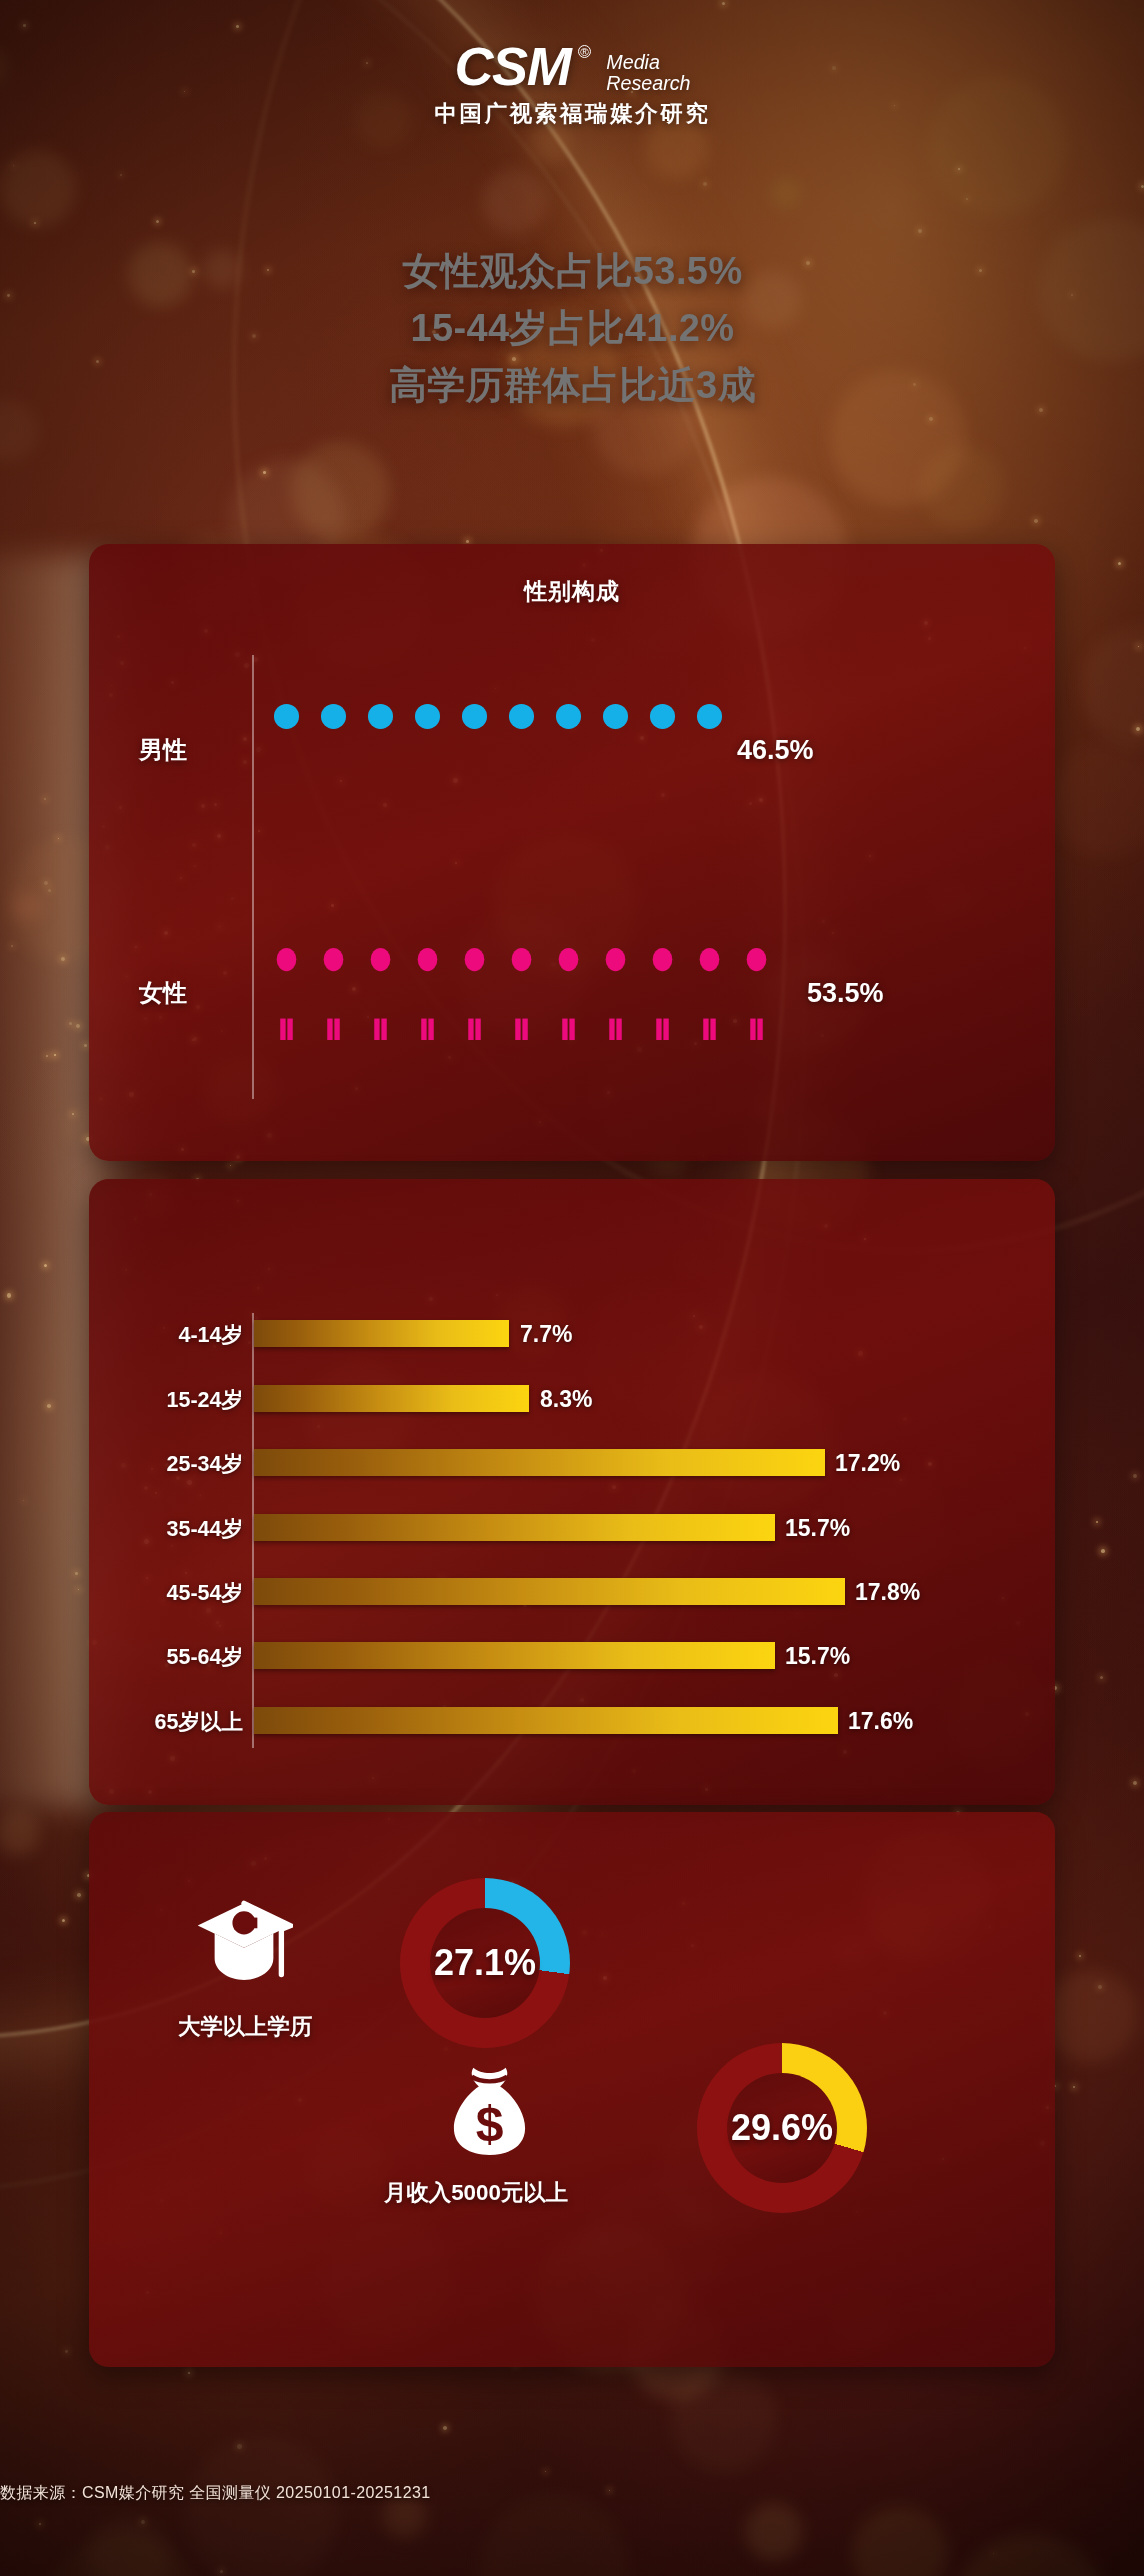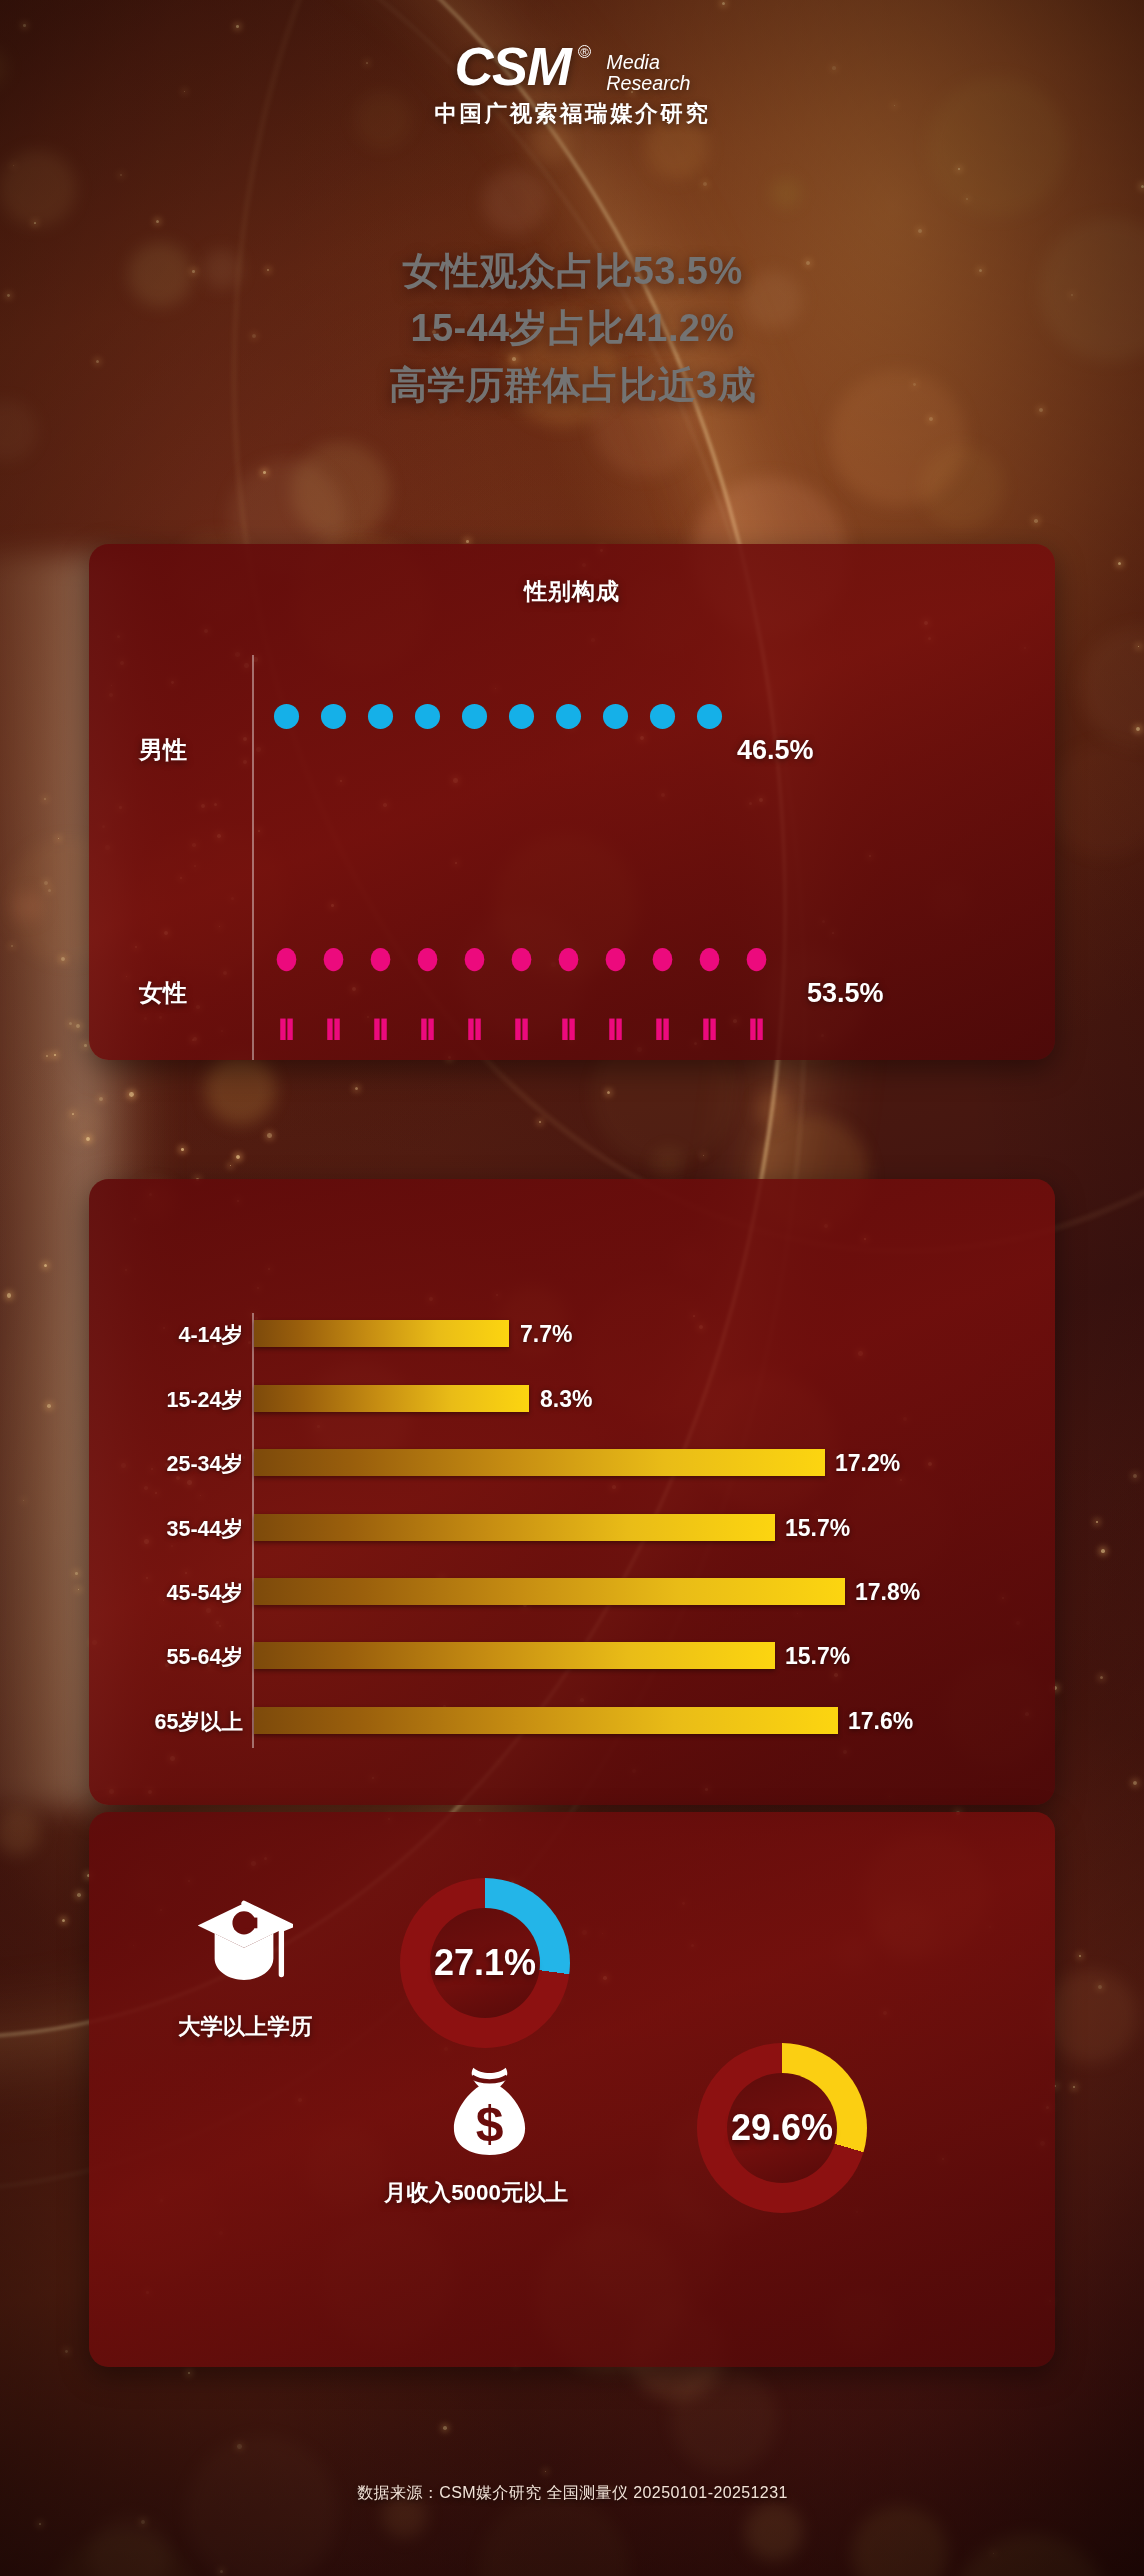--- a/index.html
+++ b/index.html
@@ -61,21 +61,21 @@
                   letter-spacing:0.4px; text-shadow:0 2.7px 12.5px rgba(30,5,0,0.65); }
 
   
   .card { position:absolute; border-radius:19.7px;
           background:linear-gradient(160deg, rgba(96,10,10,0.90) 0%, rgba(118,14,12,0.86) 45%, rgba(78,8,8,0.90) 100%);
           box-shadow:0 9px 30px rgba(0,0,0,0.42); overflow:hidden; }
   .card-title { position:absolute; left:0; right:0; font-size:23px; font-weight:bold;
                 color:#fff; text-align:center; letter-spacing:0.9px;
                 text-shadow:0 1.8px 7.2px rgba(0,0,0,0.5); }
 
-  #card-gender { left:89px; top:544px; width:966px; height:516px; }
+  #card-gender { left:89px; top:544px; width:966px; height:617px; }
   #card-age    { left:89px; top:1179px; width:966px; height:626px; }
   #card-misc   { left:89px; top:1812px; width:966px; height:555px; }
 
   
   .axis-v { position:absolute; width:1.8px; background:rgba(255,255,255,0.40); }
   .pic-label { position:absolute; font-size:24px; font-weight:bold; color:#fff;
                text-shadow:0 1.8px 6.3px rgba(0,0,0,0.55); }
   .pic-val { position:absolute; font-size:27px; font-weight:bold; color:#fff;
              text-shadow:0 1.8px 6.3px rgba(0,0,0,0.55); }
   .pic-row { position:absolute; display:flex; align-items:flex-end; overflow:hidden; }
@@ -98,21 +98,21 @@
   .donut-hole { position:absolute; border-radius:50%;
                 background:linear-gradient(160deg, #5e0c0b 0%, #720f0d 55%, #560a09 100%); }
   .donut-txt { position:absolute; left:0; right:0; top:50%; transform:translateY(-50%);
                text-align:center; font-size:36px; font-weight:bold; color:#fff;
                text-shadow:0 1.8px 7.2px rgba(0,0,0,0.55); }
   .icon-cap { position:absolute; }
   .metric-label { position:absolute; font-size:22.4px; font-weight:bold; color:#fff;
                   white-space:nowrap; text-shadow:0 1.8px 6.3px rgba(0,0,0,0.55); }
 
   
-  #footer { position:absolute; left:0; right:0; top:2483px; text-align:center;
+  #footer { position:absolute; left:0; right:0; top:2483px; text-align:left;
             font-size:16px; color:#f2e3d8; letter-spacing:0.4px;
             text-shadow:0 1.8px 5.4px rgba(0,0,0,0.6); }
 </style>
 </head>
 <body>
 
 <div id="bg">
   <div id="arc1"></div>
   <div id="arc2"></div>
   <div id="arc3"></div>

